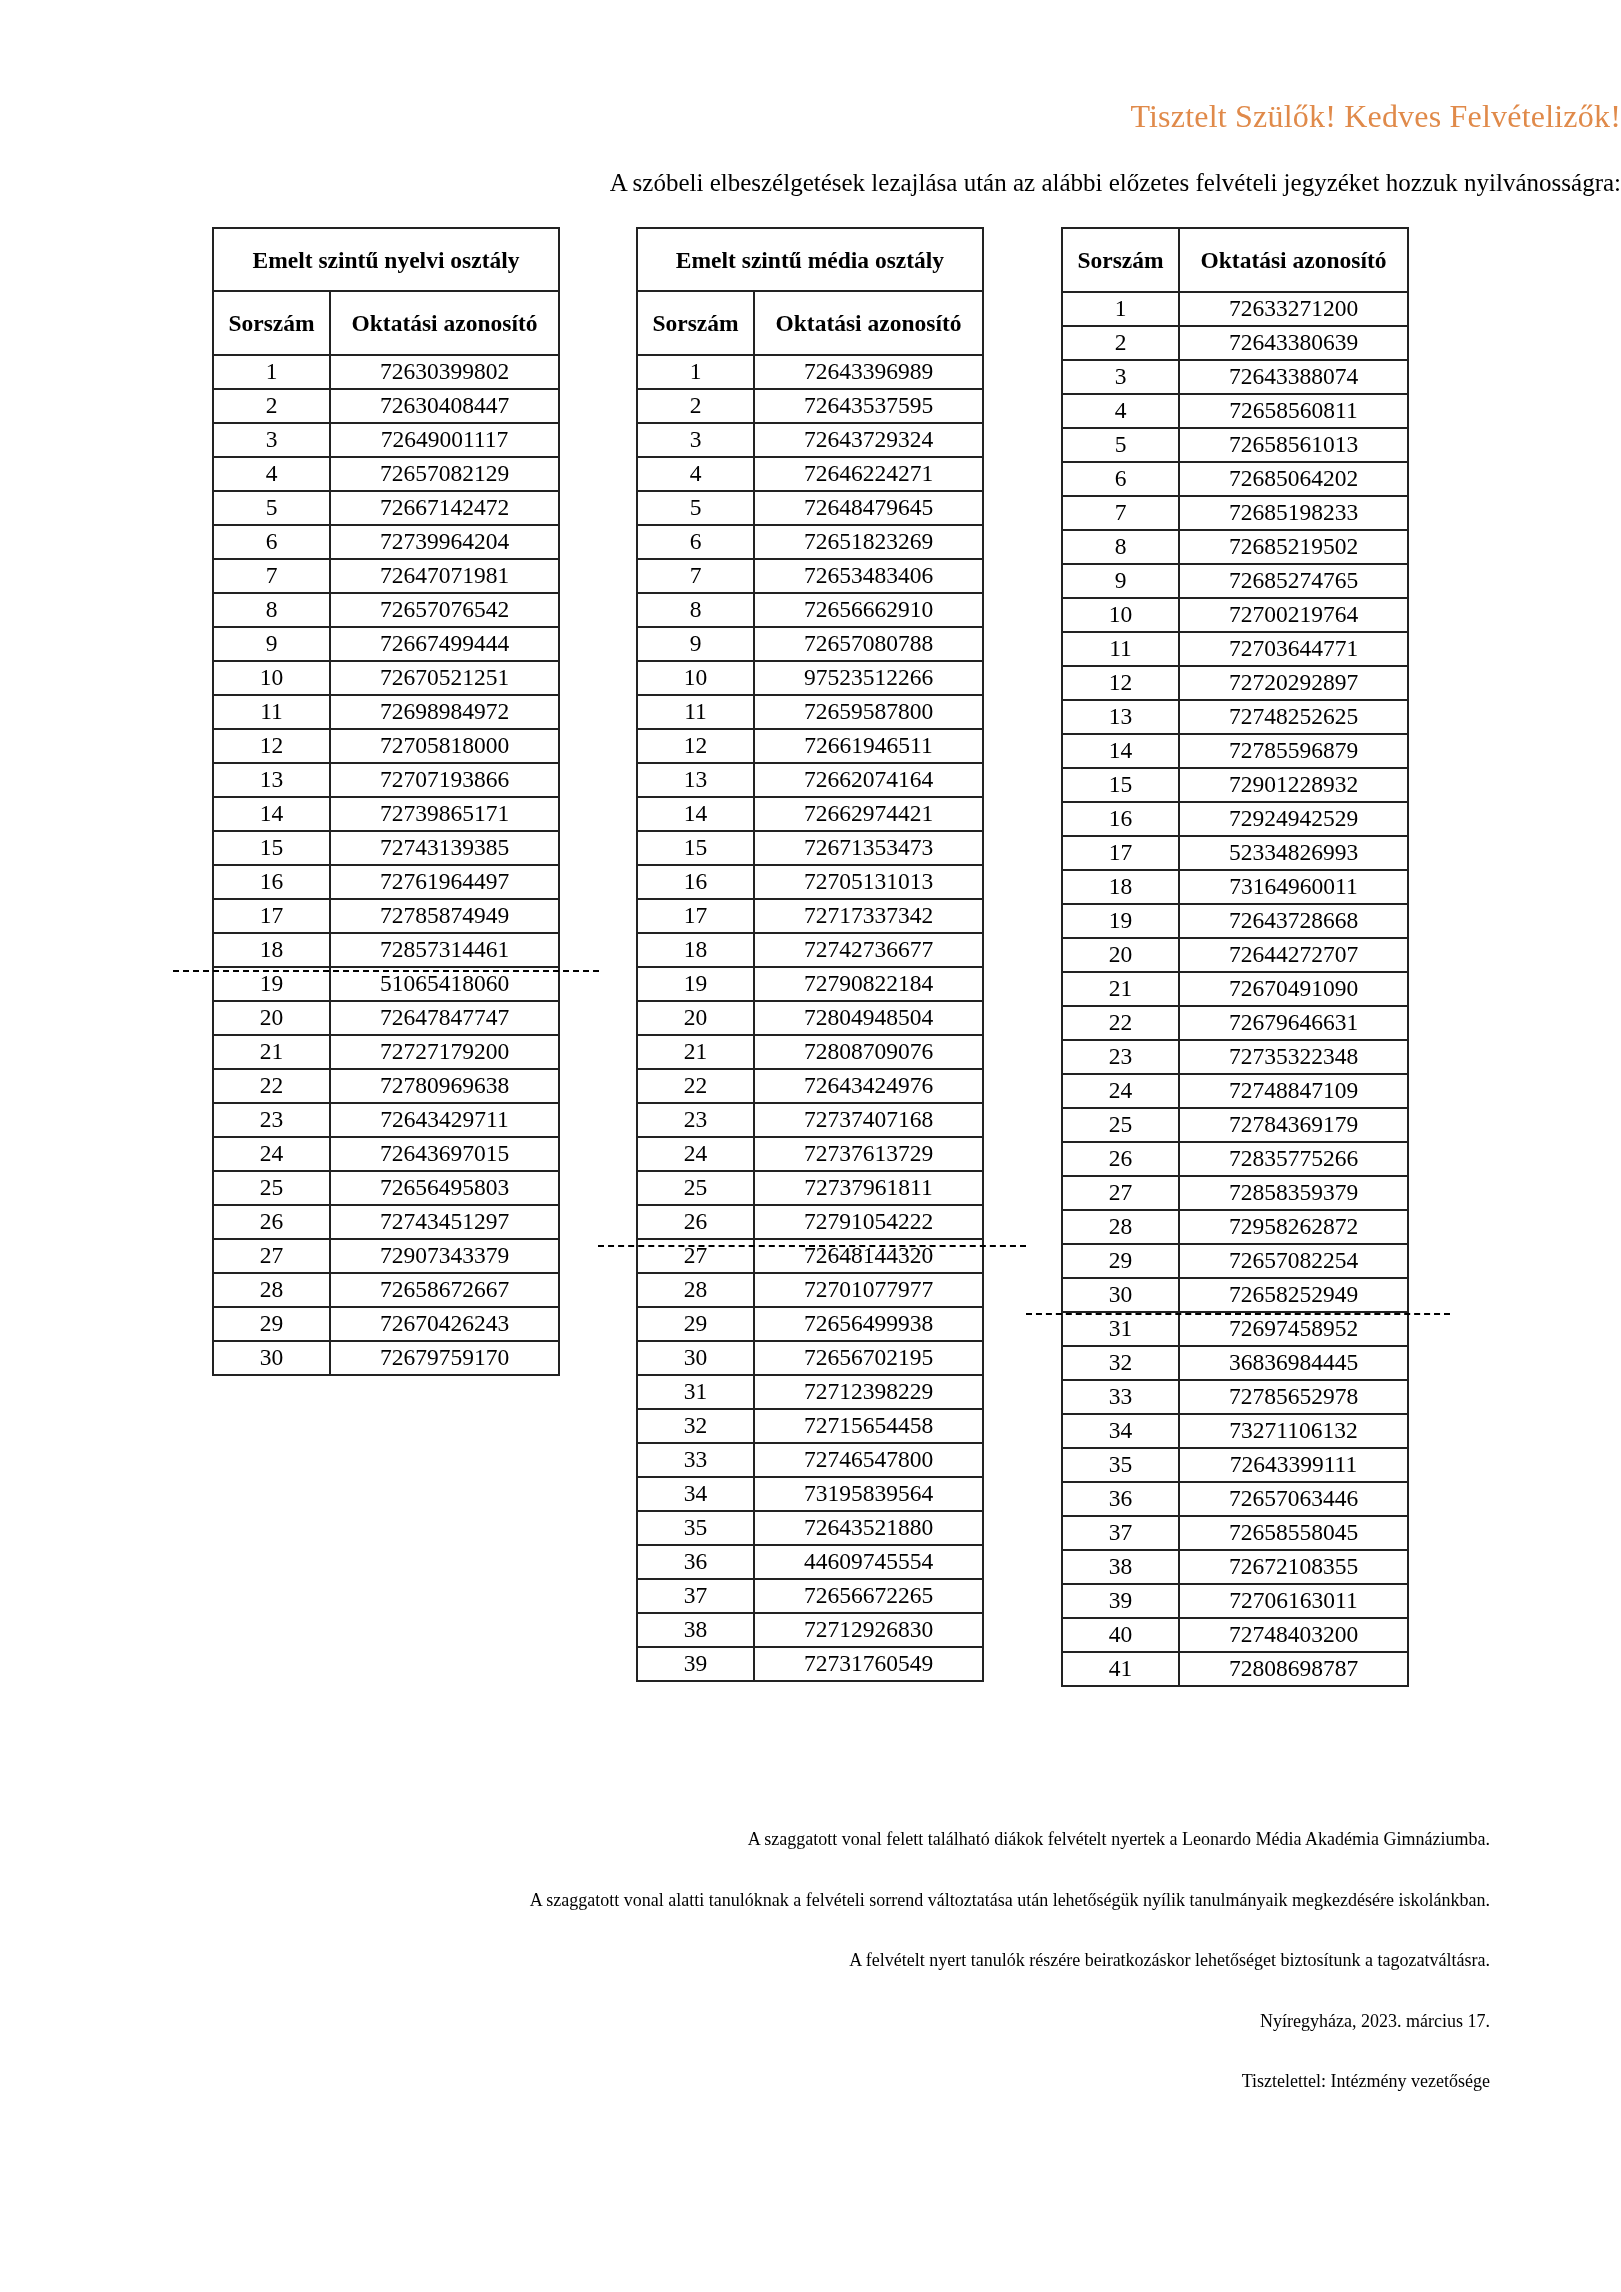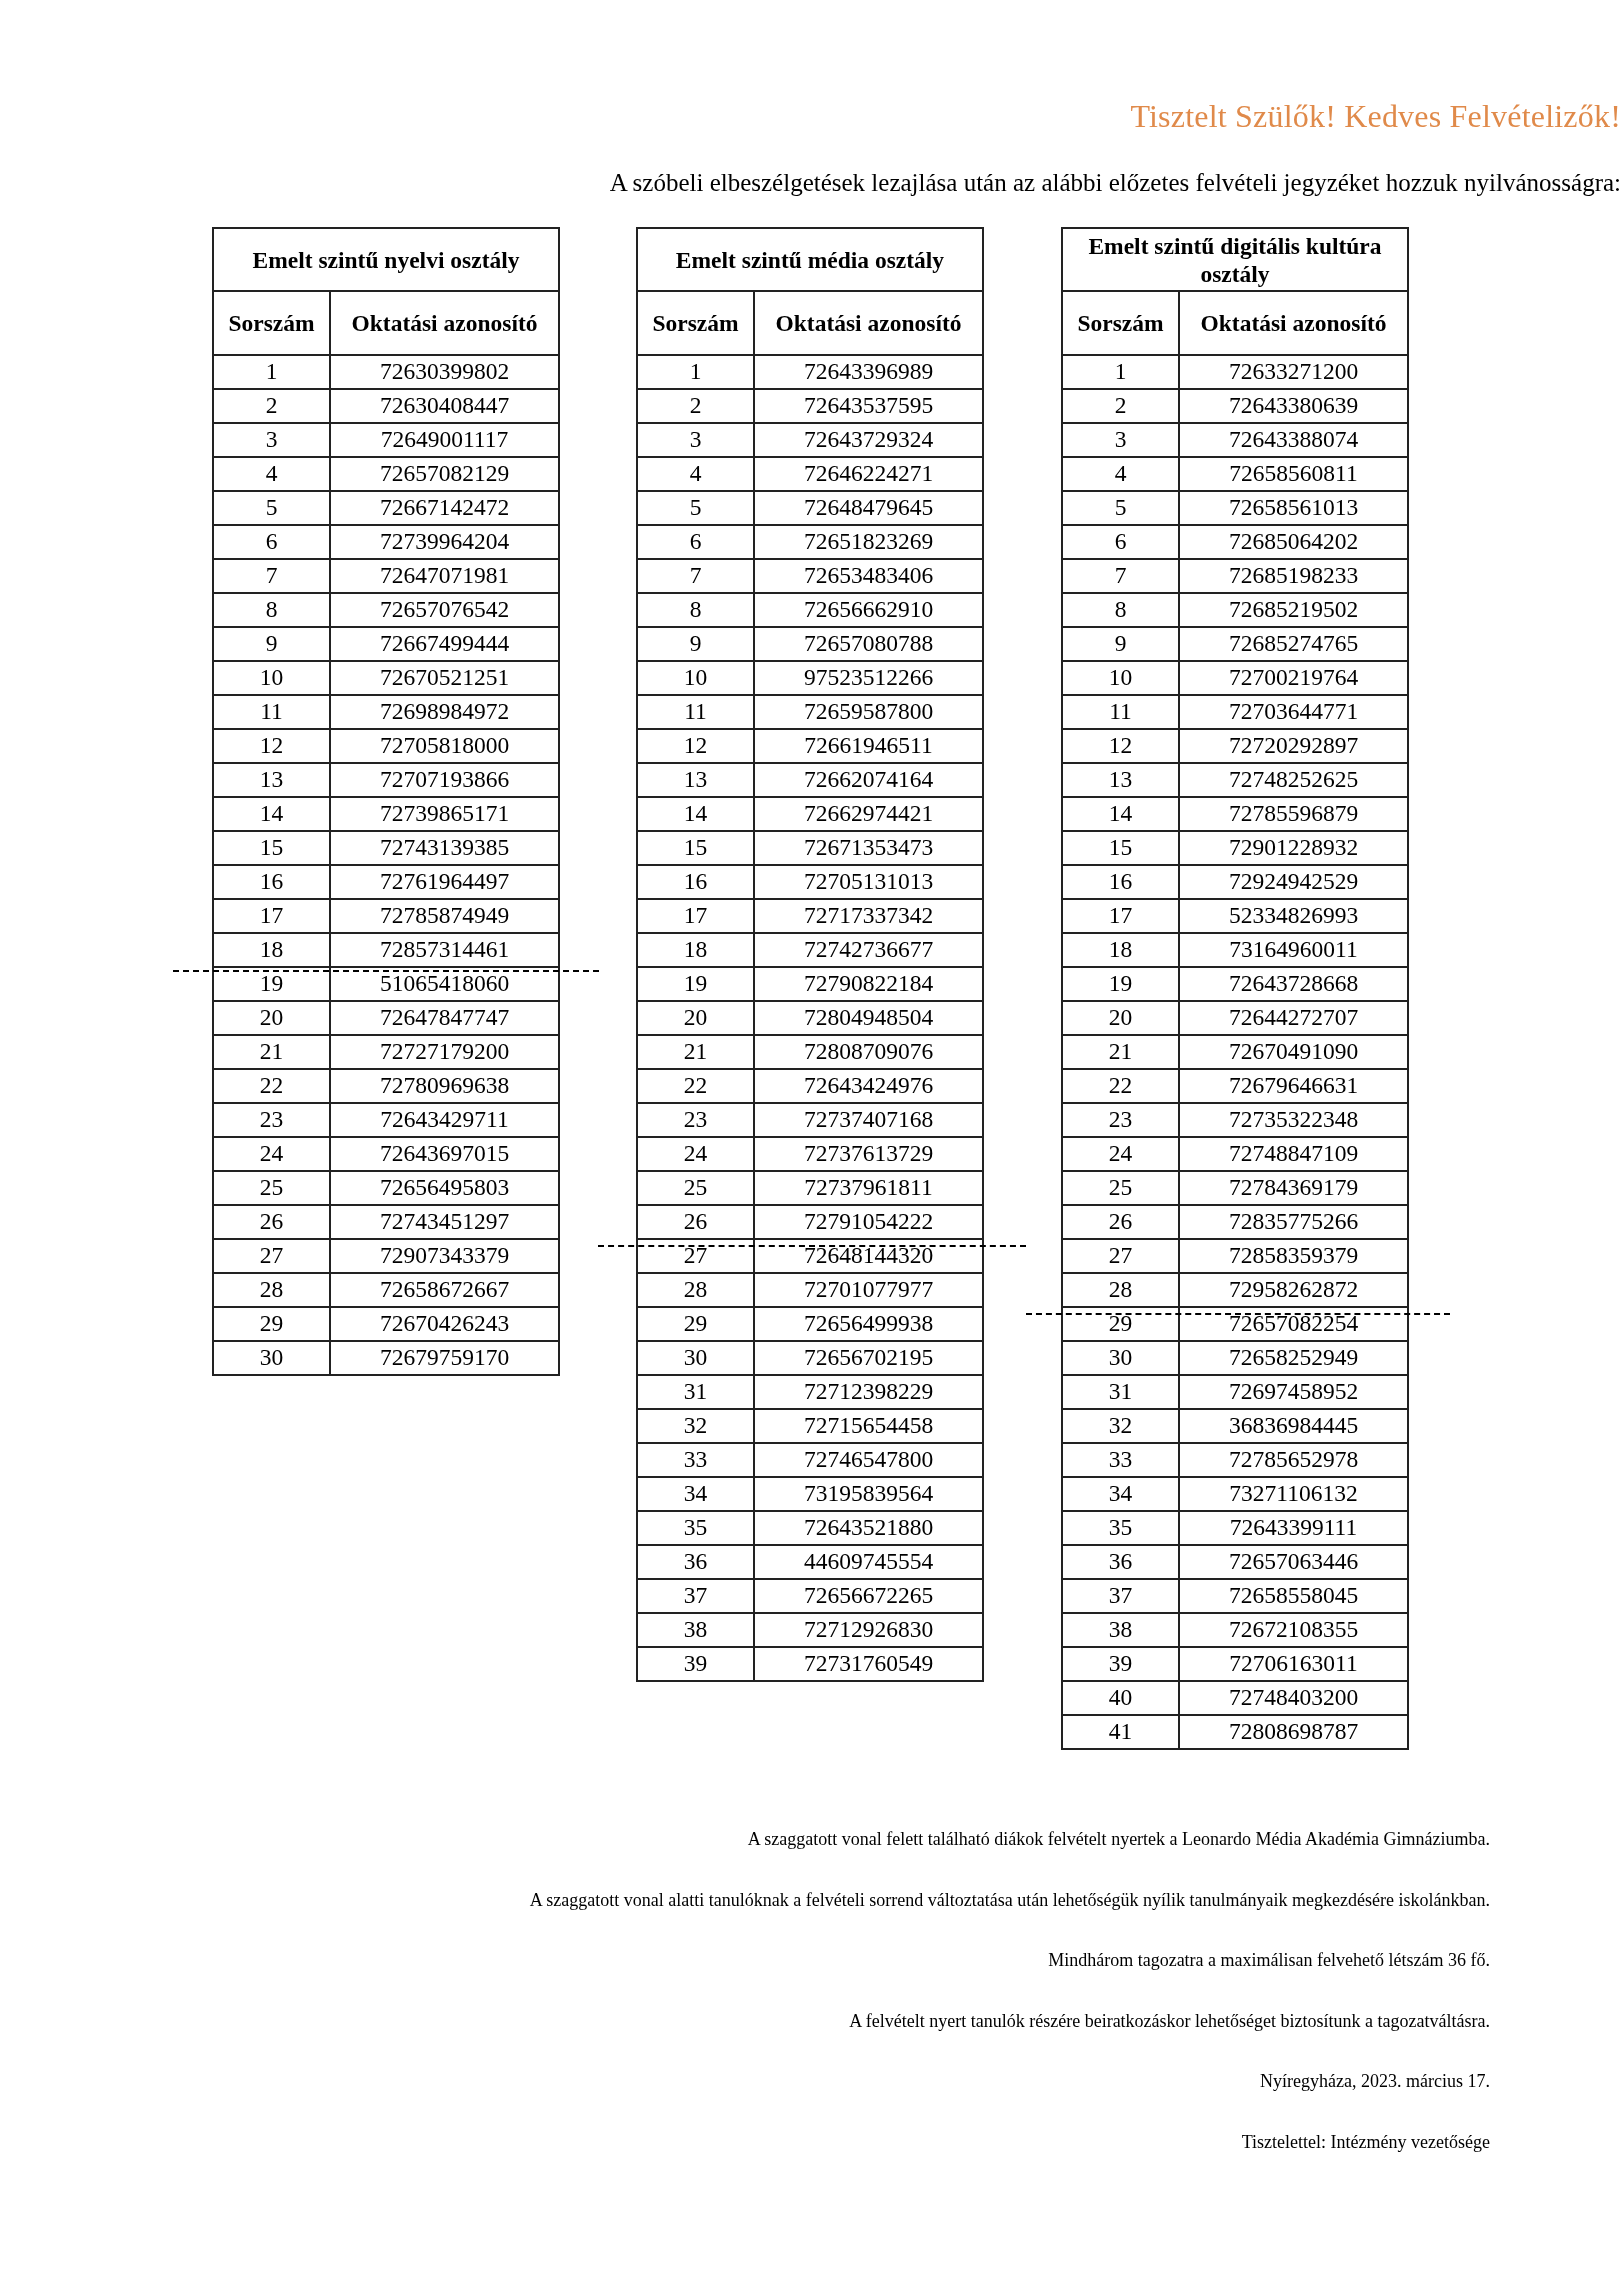--- a/index.html
+++ b/index.html
@@ -345,23 +345,20 @@
     </tbody>
 </table>
 
 <table class="list" id="t3">
   <colgroup>
       <col class="c1">
       <col class="c2">
     </colgroup>
   <thead>
     <tr>
-        <th class="group" colspan="2">Emelt szintű digitális kultúra osztály</th>
-      </tr>
-    <tr>
       <th class="colhead">Sorszám</th>
       <th class="colhead">Oktatási azonosító</th>
     </tr>
   </thead>
   <tbody>
       <tr>
         <td>1</td>
         <td>72633271200</td>
       </tr>
       <tr>
@@ -527,18 +524,17 @@
     </tbody>
 </table>
 
 <div class="dash" id="d1" style="top: 970px;"></div>
 <div class="dash" id="d2" style="top: 1245px;"></div>
 <div class="dash" id="d3" style="top: 1313px;"></div>
 
 <div class="notes">
   <p>A szaggatott vonal felett található diákok felvételt nyertek a Leonardo Média Akadémia Gimnáziumba.</p>
   <p>A szaggatott vonal alatti tanulóknak a felvételi sorrend változtatása után lehetőségük nyílik tanulmányaik megkezdésére iskolánkban.</p>
-  <p>Mindhárom tagozatra a maximálisan felvehető létszám 36 fő.</p>
   <p>A felvételt nyert tanulók részére beiratkozáskor lehetőséget biztosítunk a tagozatváltásra.</p>
   <p>Nyíregyháza, 2023. március 17.</p>
   <p>Tisztelettel: Intézmény vezetősége</p>
 </div>
 
 
 </body></html>

